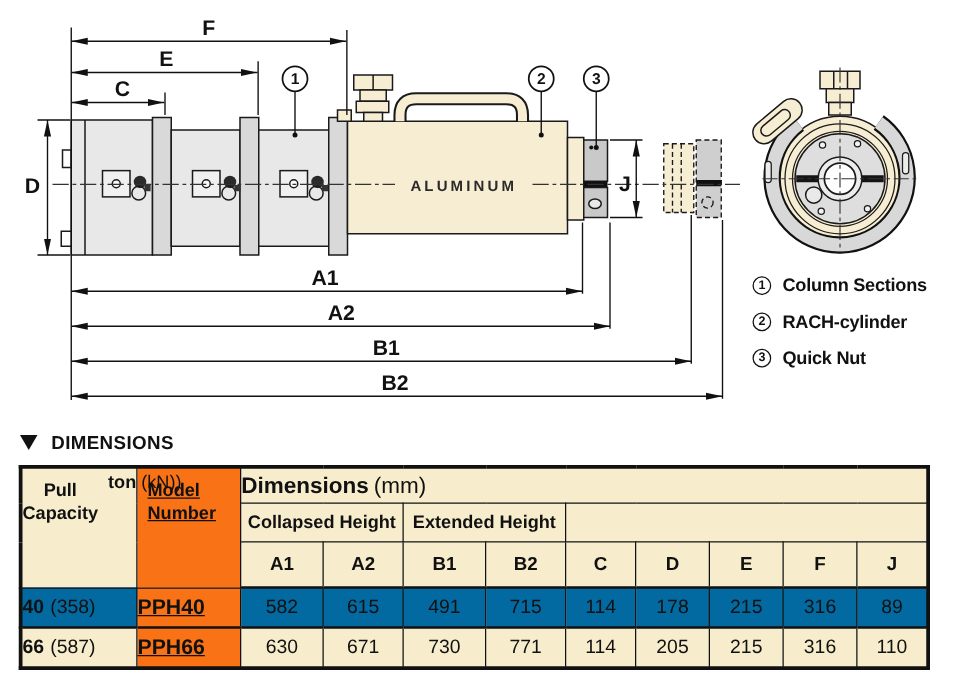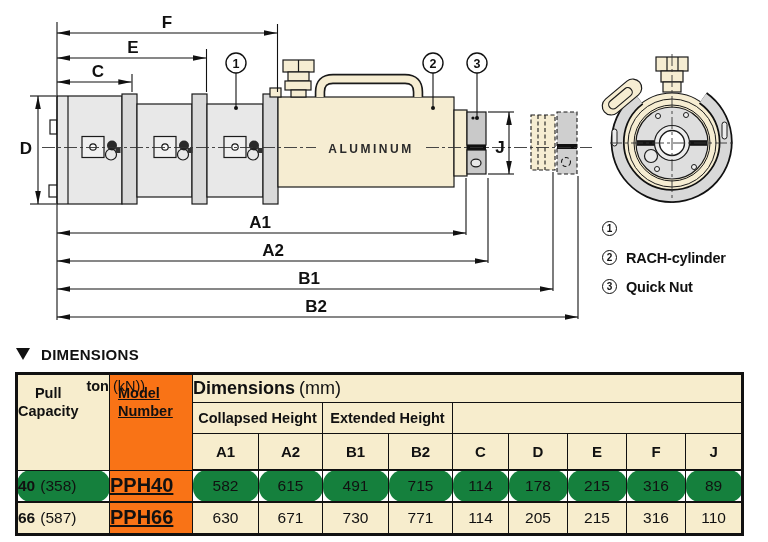--- a/index.html
+++ b/index.html
@@ -21,40 +21,40 @@
   .sec-title{position:absolute;left:16px;top:345px;display:flex;align-items:center;gap:11px;height:18px;}
   .tri{width:0;height:0;border-left:7.5px solid transparent;border-right:7.5px solid transparent;border-top:12px solid #111;}
   .sec-title-text{font-size:15px;font-weight:700;letter-spacing:0.3px;}
 
   
   table.dims{position:absolute;left:15px;top:372px;width:726px;border-collapse:collapse;table-layout:fixed;
      border:3px solid #111;}
   table.dims td{border:1.4px solid #111;padding:0;vertical-align:middle;}
   .bg-cream{background:#f7edcd;}
   .bg-gray{background:#f97316;text-decoration:underline;}
-  .bg-white{background:#15803d;border-radius:14px;}
+  .bg-white{background:#0369a1;}
   td.c-cap,td.c-model{border-right:2.4px solid #111;}
   td.c-dims,td.c-group,td.c-empty{border-bottom:hidden;}
   tr.hr3 td{border-bottom:2.6px solid #111;}
   tr.r1 td{border-bottom:2.2px solid #111;}
   .capbox{height:89px;display:flex;justify-content:space-between;}
   .capbox .cap-top{text-align:center;padding-top:6px;font-size:14.5px;font-weight:700;line-height:1.25;}
   .capbox .cap-unit{padding:0 0 7px 8px;font-size:14.5px;}
   .cap-unit .u1{font-weight:700;}
   .cap-unit .u2{font-weight:400;margin-left:4px;}
   .modelbox{height:89px;padding:6px 0 0 8px;box-sizing:border-box;font-size:14.5px;font-weight:700;line-height:1.25;}
   td.c-dims{text-align:left;font-size:18px;height:27px;}
   td.c-dims .b{font-weight:700;}
   td.c-dims .u{font-weight:400;margin-left:4px;}
   td.c-group{text-align:center;font-size:14.5px;font-weight:700;height:30px;}
   td.c-letter{text-align:center;font-size:15px;font-weight:700;height:35px;}
   td.c-capval{font-size:15.5px;padding-left:9px;height:30px;}
   .c-capval .t{font-weight:700;}
   .c-capval .k{font-weight:400;margin-left:5px;}
-  td.c-modelval{font-size:20px;font-weight:700;padding-left:7px;}
+  td.c-modelval{font-size:17px;font-weight:700;padding-left:7px;}
   td.c-val{text-align:center;font-size:15.5px;font-weight:400;}
 </style>
 </head>
 <body>
 
 <div id="page">
 
   <svg width="768" height="342" viewBox="0 0 768 342">
     <defs>
       <marker id="arr" viewBox="0 0 12 8" refX="12" refY="4" markerWidth="12" markerHeight="8" orient="auto-start-reverse">
@@ -229,20 +229,21 @@
       <circle cx="477" cy="118" r="2" fill="#111"></circle>
       <circle cx="477" cy="63" r="10" fill="#fff" stroke="#111" stroke-width="1.4"></circle>
       <text class="callout-num" x="477" y="67.5">3</text>
     </g>
   </svg>
 
   
   <div class="legend">
     <div class="legend-item">
       <span class="num-circle">1</span>
+      <span class="legend-label">Column Sections</span>
     </div>
     <div class="legend-item">
       <span class="num-circle">2</span>
       <span class="legend-label">RACH-cylinder</span>
     </div>
     <div class="legend-item">
       <span class="num-circle">3</span>
       <span class="legend-label">Quick Nut</span>
     </div>
   </div>

